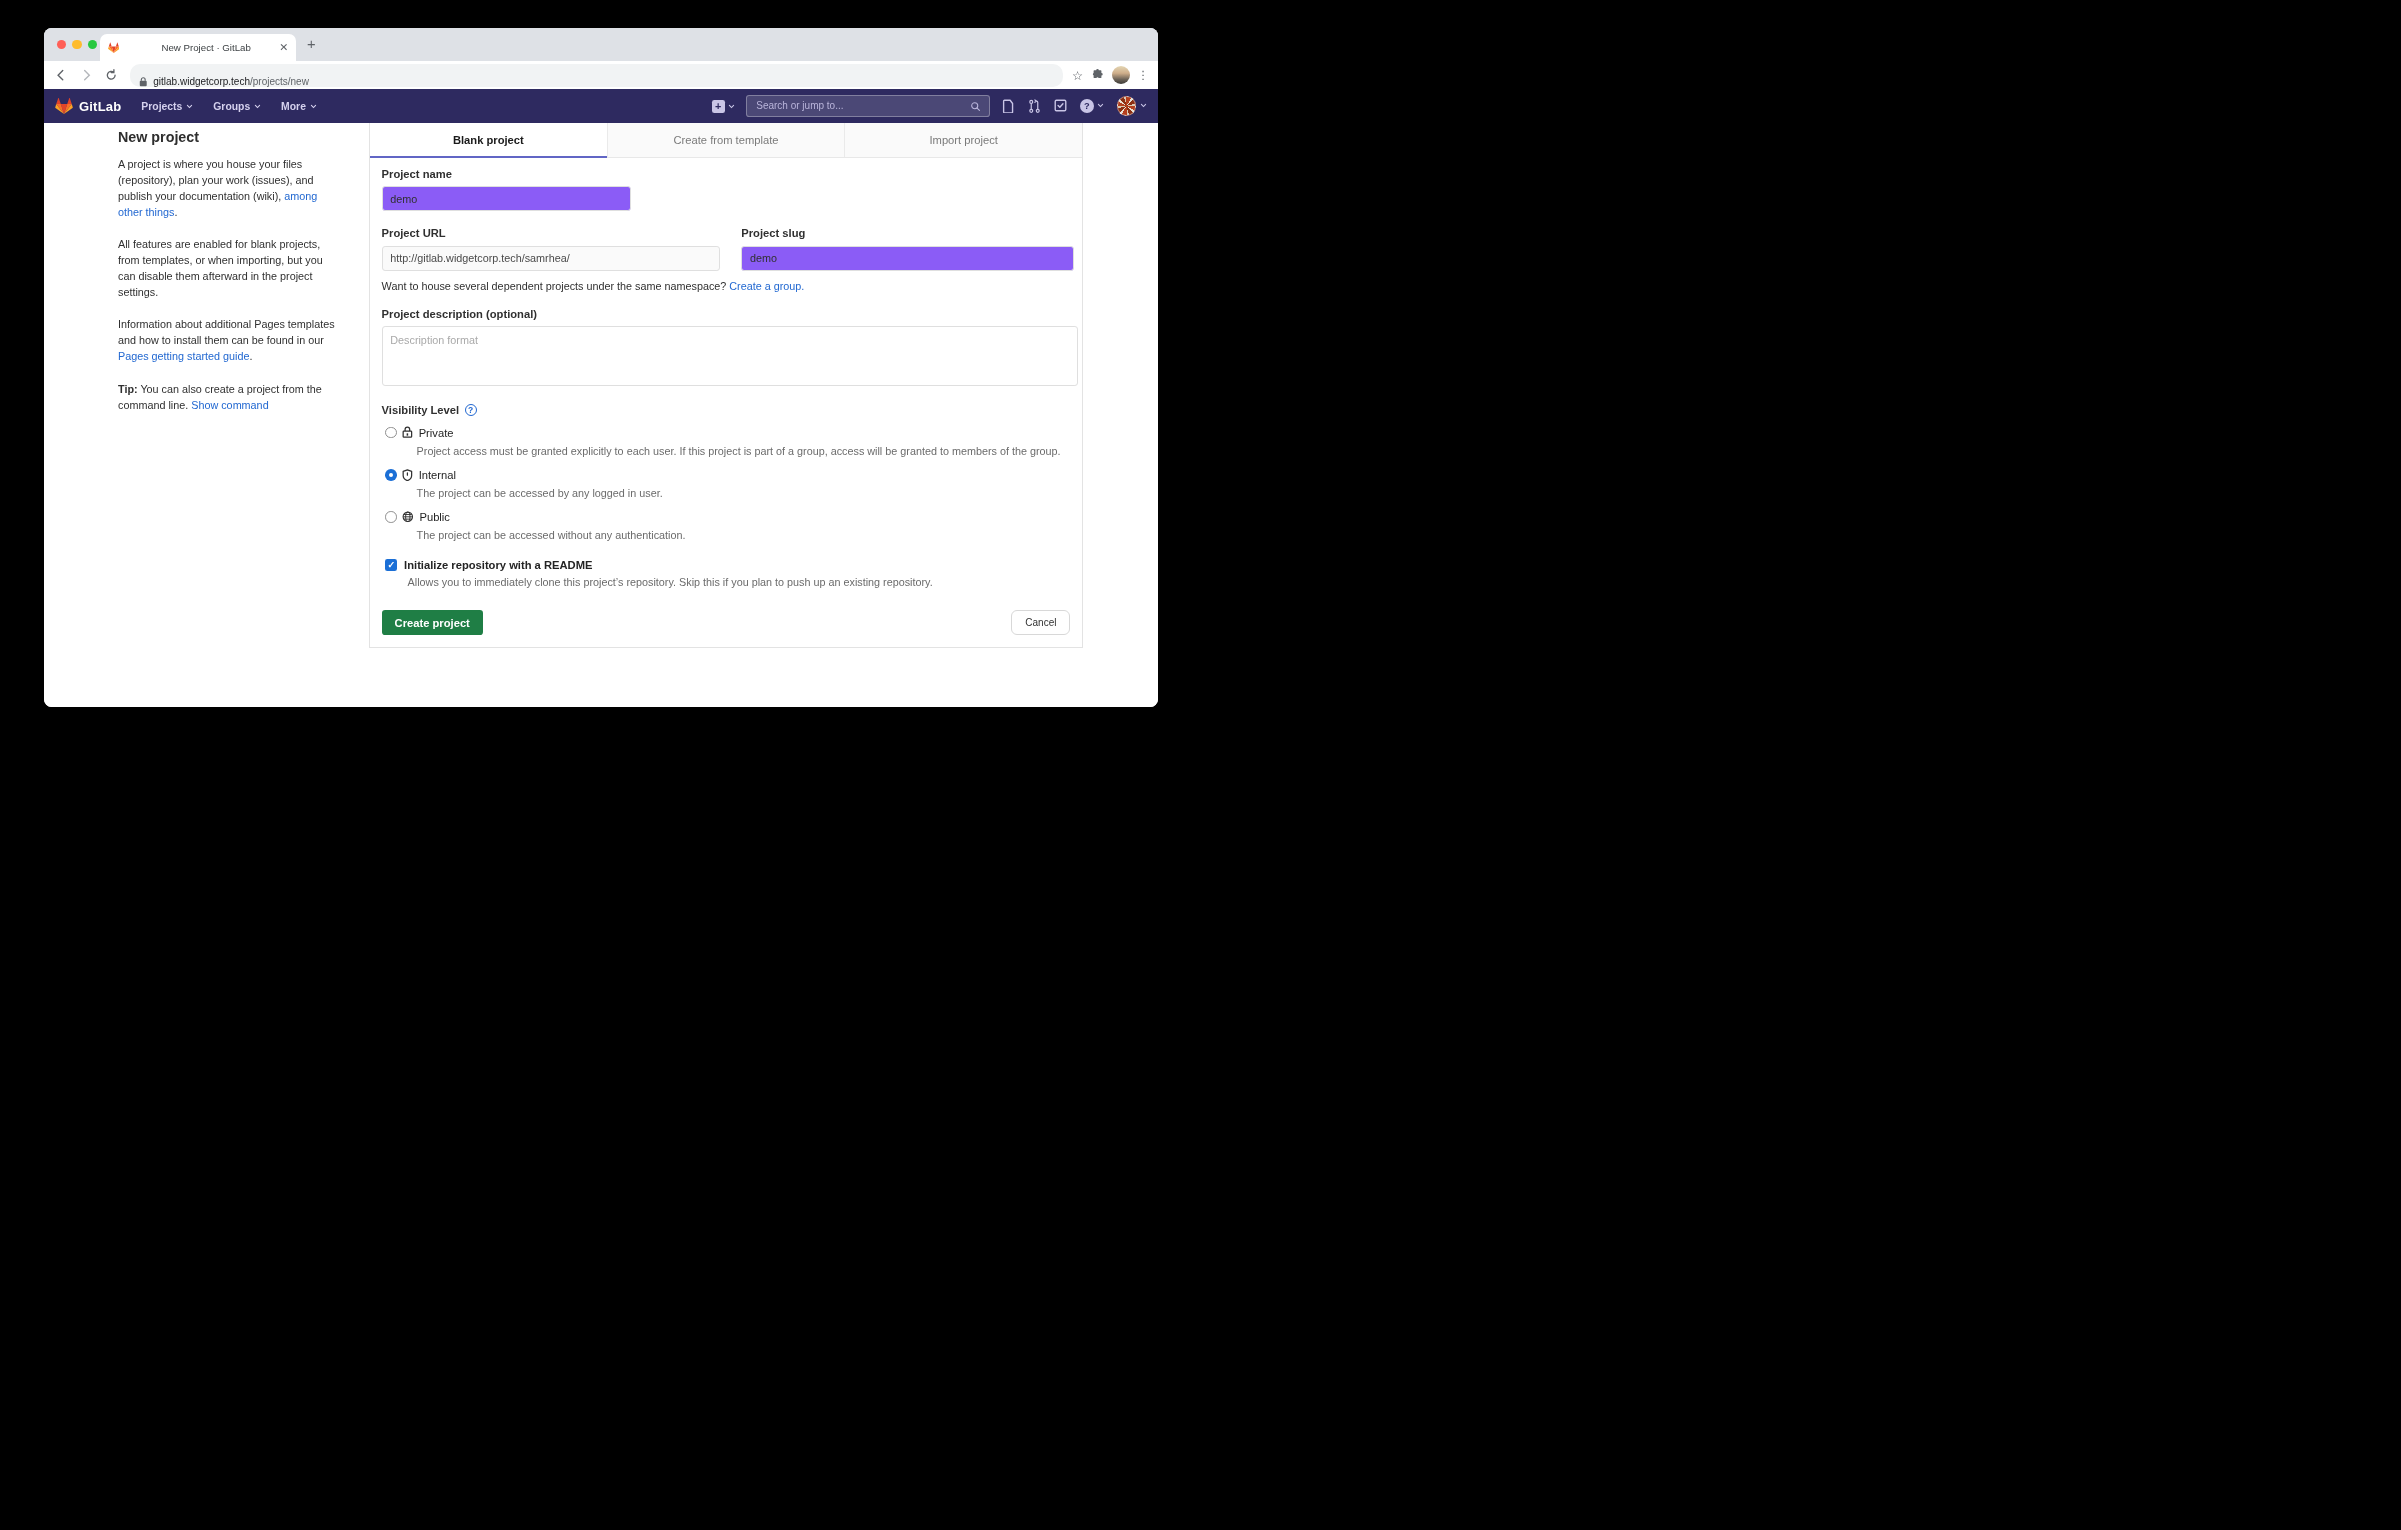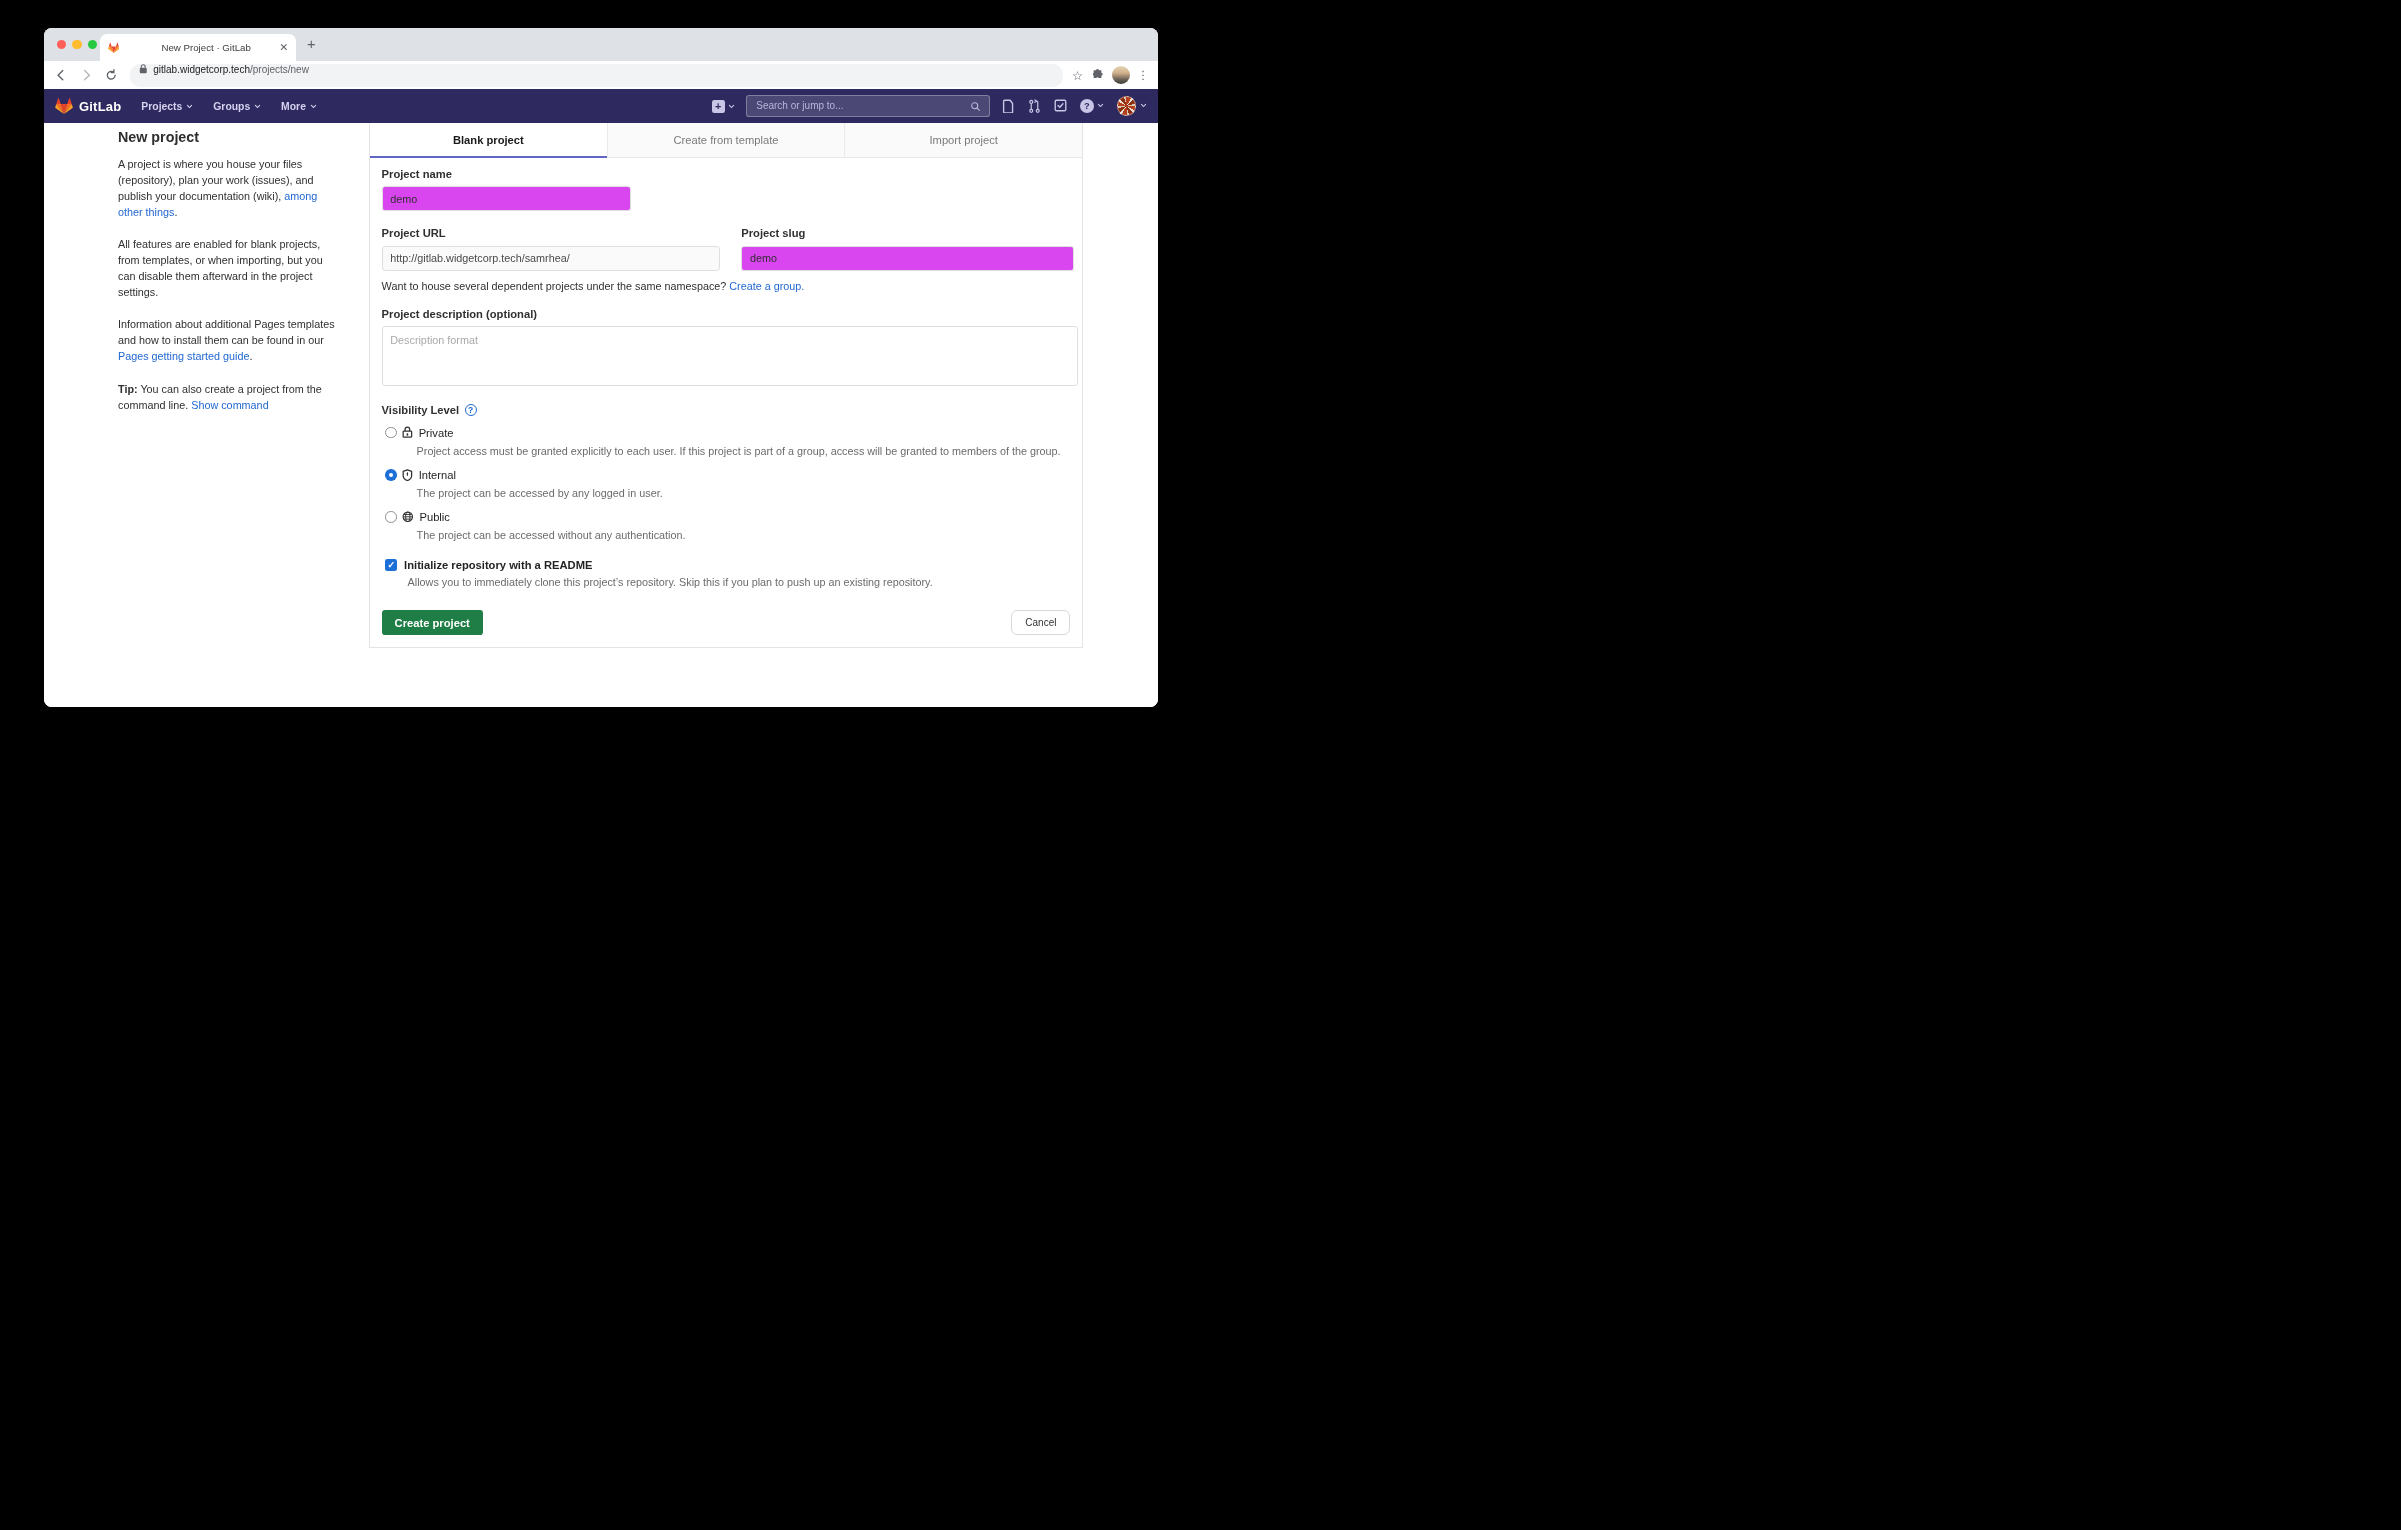--- a/index.html
+++ b/index.html
@@ -13,21 +13,21 @@
   .light{width:9.3px;height:9.3px;border-radius:50%;}
   .l-red{background:#ff5f57;}.l-yellow{background:#febc2e;}.l-green{background:#28c840;}
   .tab{position:absolute;left:56px;top:6.2px;width:196px;height:27px;background:#fff;
     border-radius:7px 7px 0 0;display:flex;align-items:center;padding:0 7.7px;gap:6.2px;}
   .tab-title{flex:1;font-size:9.7px;color:#3c4043;white-space:nowrap;overflow:hidden;padding-left:36px;}
   .tab-close{font-size:10.8px;color:#5f6368;cursor:default;}
   .newtab{position:absolute;left:263px;top:9.3px;font-size:14.7px;line-height:14.7px;color:#5f6368;}
   
   .toolbar{height:28px;background:#fff;display:flex;align-items:center;padding:0 7.7px;gap:4.6px;}
   .nav-ico{width:20px;height:20px;display:flex;align-items:center;justify-content:center;}
-  .urlbar{flex:1;height:23px;background:#f1f3f4;border-radius:10px;display:flex;align-items:flex-start;
+  .urlbar{flex:1;height:23px;background:#f1f3f4;border-radius:10px;display:flex;align-items:flex-end;
     padding:0 9.3px;gap:5.4px;margin:0 4.6px;}
   .url{font-size:10px;color:#202124;white-space:nowrap;}
   .url .path{color:#5f6368;}
   .tb-right{display:flex;align-items:center;gap:7.7px;padding-right:1.5px;}
   .star{font-size:12.4px;color:#5f6368;}
   .chrome-avatar{width:18px;height:18px;border-radius:50%;
     background:linear-gradient(180deg,#e4d6b4 0%,#cfae8a 40%,#6b6257 75%,#3c3a36 100%);}
   .kebab{color:#5f6368;font-size:11.6px;letter-spacing:0;}
   
   .glbar{height:34px;background:#2e2a60;display:flex;align-items:center;padding:0 10.8px;color:#dcd8f0;}
@@ -60,21 +60,21 @@
     border:0.8px solid #e3e3e3;border-top:none;}
   .tabs{display:flex;height:35px;border-bottom:0.8px solid #e8e8e8;}
   .ptab{flex:1;display:flex;align-items:center;justify-content:center;font-size:11.2px;color:#7a7a7a;
     background:#fafafa;border-left:0.8px solid #eaeaea;position:relative;}
   .ptab:first-child{border-left:none;}
   .ptab.active{background:#fff;color:#1b1b1b;font-weight:bold;}
   .ptab.active::after{content:"";position:absolute;left:0;right:0;bottom:-0.8px;height:2.3px;background:#6166c5;}
   .fbody{padding:10px 7.7px 0 11.6px;color:#303030;}
   .flabel{font-size:11.2px;font-weight:bold;margin-bottom:6.2px;}
   .tin{height:25px;border:0.8px solid #dfdfdf;border-radius:3.1px;font-size:10.8px;color:#303030;
-    padding:0 7.7px;font-family:"Liberation Sans",sans-serif;outline:none;background:#d946ef;}
+    padding:0 7.7px;font-family:"Liberation Sans",sans-serif;outline:none;background:#8b5cf6;}
   .name-in{width:249px;display:block;}
   .row2{display:flex;gap:21.7px;margin-top:16.2px;}
   .col-url{width:338px;}
   .col-slug{flex:1;}
   .url-in{width:100%;background:#fafafa;color:#4a4a4a;}
   .slug-in{width:100%;}
   .hint{font-size:10.8px;margin-top:9.3px;color:#303030;}
   .desc-label{margin-top:16.2px;}
   textarea.dsc{width:696px;height:60px;border:0.8px solid #dfdfdf;border-radius:3.1px;resize:none;
     font-family:"Liberation Sans",sans-serif;font-size:10.8px;padding:7px 7.7px;color:#303030;outline:none;position:relative;}

